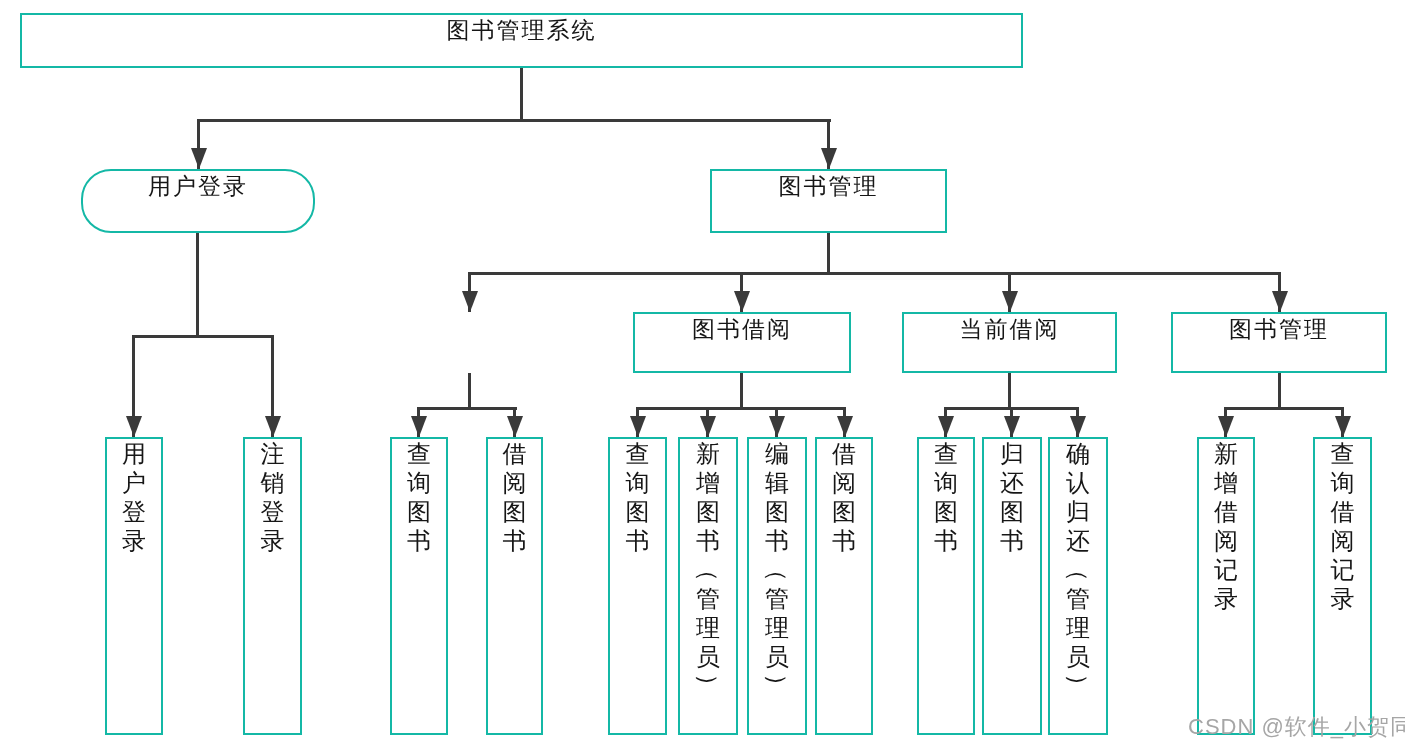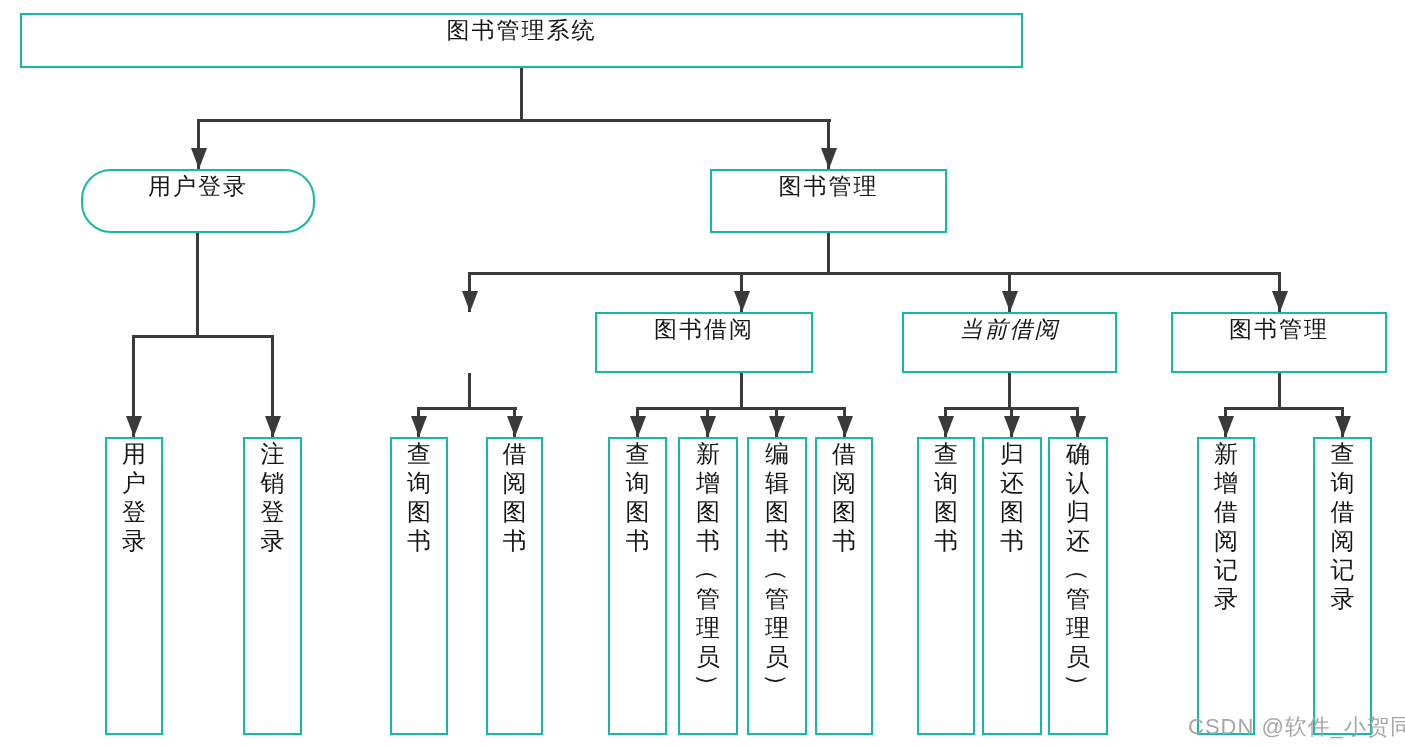--- a/index.html
+++ b/index.html
@@ -46,25 +46,25 @@
 
   <div class="box" style="left:81px;top:169px;width:234px;height:64px;border-radius:30px;">
     <span class="hlabel">用户登录</span>
   </div>
 
   <div class="box" style="left:710px;top:169px;width:237px;height:64px;">
     <span class="hlabel">图书管理</span>
   </div>
 
 
-  <div class="box" style="left:595px;top:312px;width:218px;height:61px;">
+  <div class="box" style="left:633px;top:312px;width:218px;height:61px;">
     <span class="hlabel">图书借阅</span>
   </div>
 
-  <div class="box" style="left:902px;top:312px;width:215px;height:61px;font-style:italic;">
+  <div class="box" style="left:902px;top:312px;width:215px;height:61px;">
     <span class="hlabel">当前借阅</span>
   </div>
 
   <div class="box" style="left:1171px;top:312px;width:216px;height:61px;">
     <span class="hlabel">图书管理</span>
   </div>
 
   <div class="box leaf" style="left:105px;top:437px;width:58px;height:298px;">
     <span class="vtext">
         <span class="vchar">用</span>

